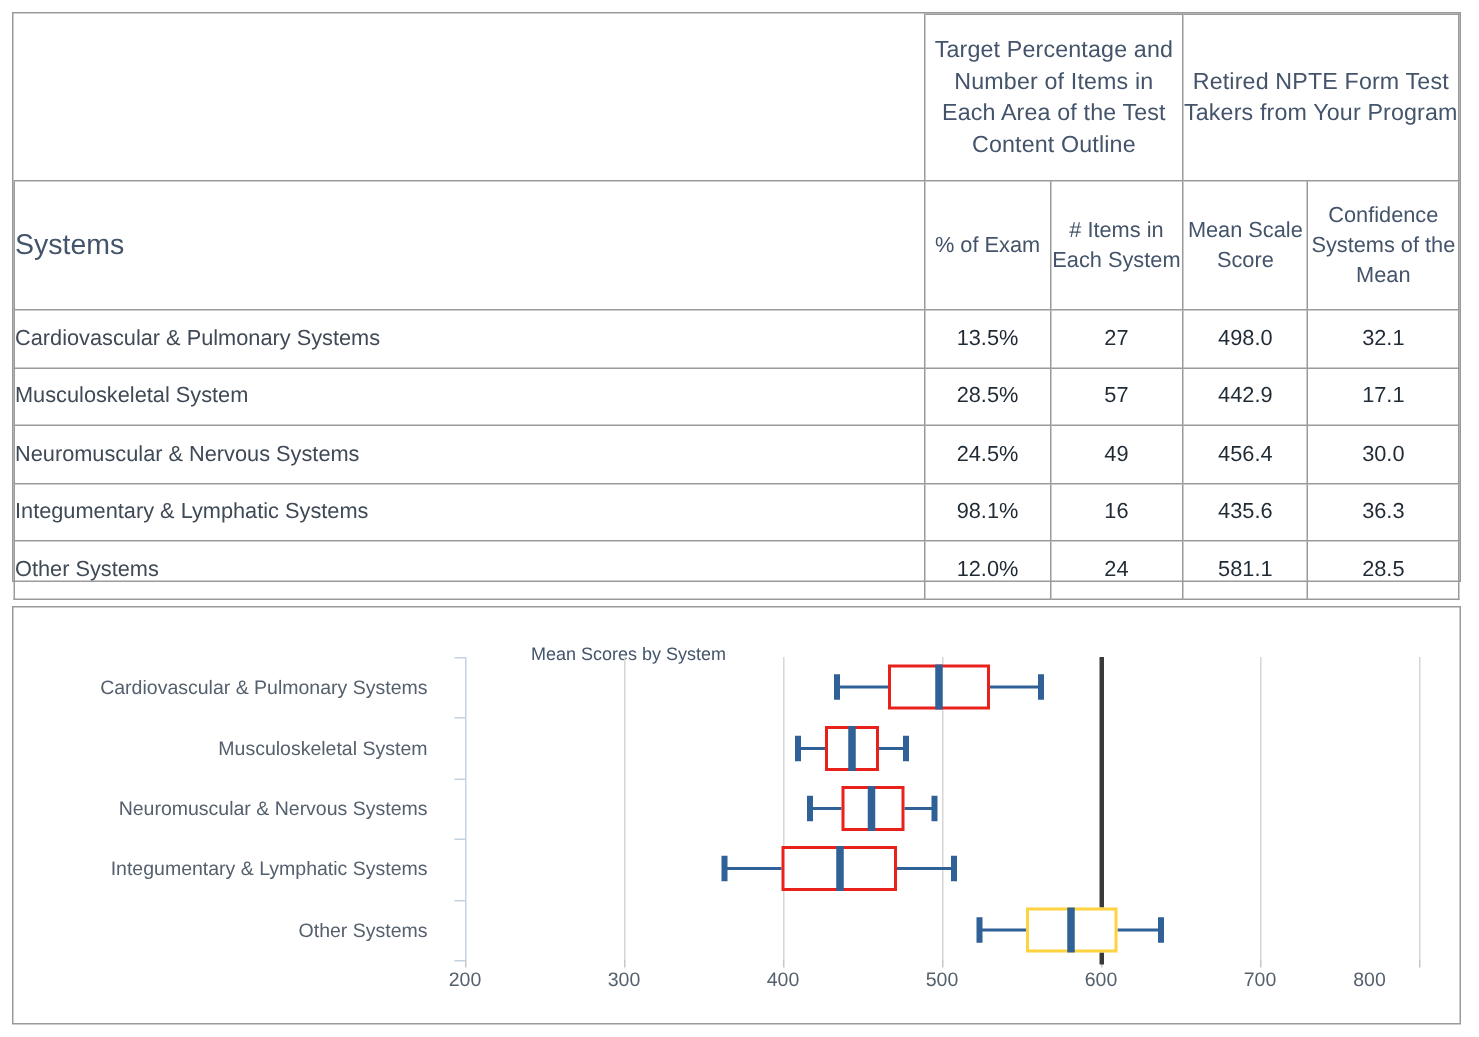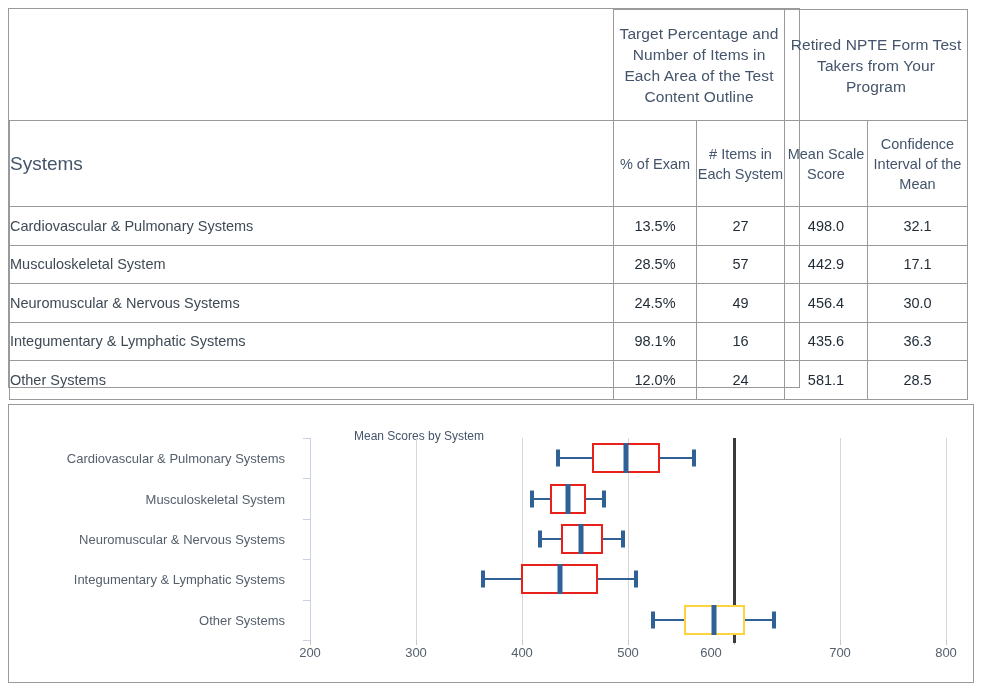--- a/index.html
+++ b/index.html
@@ -7,21 +7,21 @@
     width:986px;height:691px;
     background:#ffffff;
     font-family:"Liberation Sans", sans-serif;
     color:#3f4a56;
     overflow:hidden;
   }
   .page{position:relative;width:986px;height:691px;}
 
   
   .table-panel{
-    position:absolute;left:8px;top:8px;width:792px;height:380px;
+    position:absolute;left:8px;top:8px;width:966px;height:380px;
     border:1px solid #9a9a9a;
     box-sizing:border-box;
     background:#fff;
   }
   table.npte{
     border-collapse:collapse;
     width:100%;height:100%;
     table-layout:fixed;
   }
   table.npte td, table.npte th{
@@ -171,21 +171,21 @@
         <tr>
           <th class="hdr-top hdr-blank"></th>
           <th class="hdr-top" colspan="2">Target Percentage and Number of Items in Each Area of the Test Content Outline</th>
           <th class="hdr-top" colspan="2">Retired NPTE Form Test Takers from Your Program</th>
         </tr>
         <tr>
           <th class="hdr-sub hdr-sys">Systems</th>
           <th class="hdr-sub">% of Exam</th>
           <th class="hdr-sub"># Items in Each System</th>
           <th class="hdr-sub">Mean Scale Score</th>
-          <th class="hdr-sub">Confidence Interval of the Mean</th>
+          <th class="hdr-sub">Confidence Systems of the Mean</th>
         </tr>
       </thead>
       <tbody id="table-body">
           <tr>
             <td class="sys-name">Cardiovascular &amp; Pulmonary Systems</td>
             <td class="num">13.5%</td>
             <td class="num">27</td>
             <td class="num">498.0</td>
             <td class="num">32.1</td>
           </tr>
@@ -231,27 +231,27 @@
           <div class="xtick" style="left: 407px; top: 235px;"></div>
           <div class="tick-label" style="left: 407px; top: 240px;">300</div>
           <div class="gridline" style="left: 513px;"></div>
           <div class="xtick" style="left: 513px; top: 235px;"></div>
           <div class="tick-label" style="left: 513px; top: 240px;">400</div>
           <div class="gridline" style="left: 619px;"></div>
           <div class="xtick" style="left: 619px; top: 235px;"></div>
           <div class="tick-label" style="left: 619px; top: 240px;">500</div>
           <div class="gridline" style="left: 725px;"></div>
           <div class="xtick" style="left: 725px; top: 235px;"></div>
-          <div class="tick-label" style="left: 702px; top: 240px; text-align: right;">600</div>
+          <div class="tick-label" style="left: 725px; top: 240px; text-align: right;">600</div>
           <div class="gridline" style="left: 831px;"></div>
           <div class="xtick" style="left: 831px; top: 235px;"></div>
           <div class="tick-label" style="left: 831px; top: 240px;">700</div>
           <div class="gridline" style="left: 937px;"></div>
           <div class="xtick" style="left: 937px; top: 235px;"></div>
-          <div class="tick-label" style="left: 937px; top: 240px;">800</div>
+          <div class="tick-label" style="left: 904px; top: 240px;">800</div>
           <div class="yaxis" style="left: 301px;"></div>
           <div class="ytick" style="left: 294px; top: 33px;"></div>
           <div class="ytick" style="left: 294px; top: 73.4px;"></div>
           <div class="ytick" style="left: 294px; top: 113.8px;"></div>
           <div class="ytick" style="left: 294px; top: 154.2px;"></div>
           <div class="ytick" style="left: 294px; top: 194.6px;"></div>
           <div class="ytick" style="left: 294px; top: 235px;"></div>
           <div class="cat-label" style="top: 53.2px;">Cardiovascular &amp; Pulmonary Systems</div>
           <div class="cat-label" style="top: 93.6px;">Musculoskeletal System</div>
           <div class="cat-label" style="top: 134px;">Neuromuscular &amp; Nervous Systems</div>

